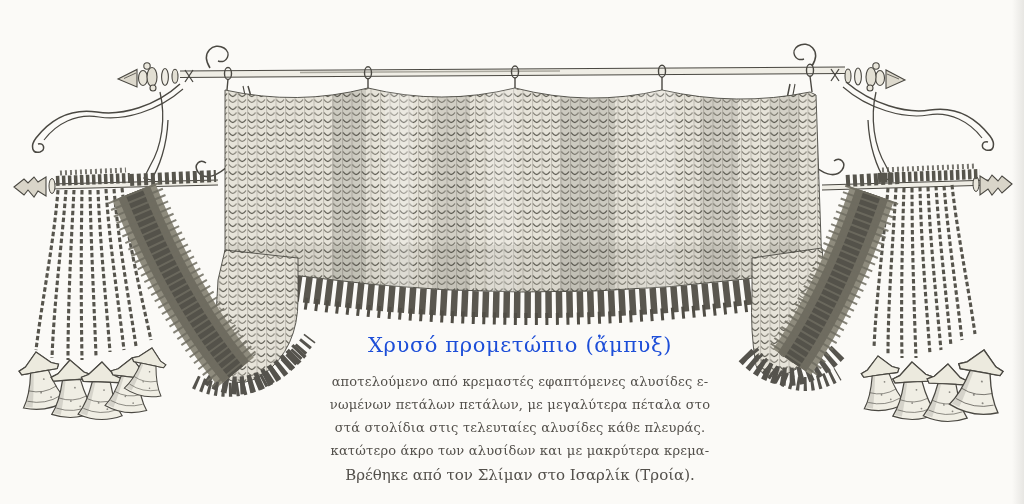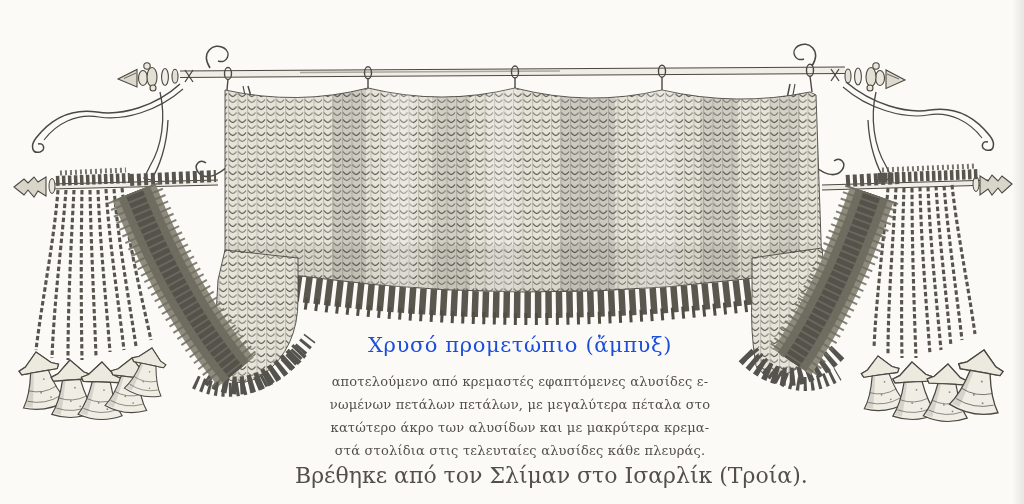--- a/index.html
+++ b/index.html
@@ -15,21 +15,21 @@
     color:#53504b;text-align:center;
   }
   .caption .title{
     font-size:21px;letter-spacing:.6px;margin:0 0 13px 0;font-weight:normal;
     color:#1d4ed8;
   }
   .caption .line{
     font-size:13px;line-height:23px;letter-spacing:.2px;white-space:nowrap;
   }
   .caption .footer{
-    font-size:22px;line-height:23px;margin-top:2px;white-space:nowrap;
+    font-size:15px;line-height:23px;margin-top:2px;white-space:nowrap;
   }
   .scan-edge{
     position:absolute;top:0;right:0;width:12px;height:504px;
     background:linear-gradient(to left, rgba(60,58,52,.10), rgba(60,58,52,0));
     pointer-events:none;
   }
 </style>
 </head>
 <body>
 
@@ -219,19 +219,19 @@
       <path d="M872,194 C852,252 826,312 792,362" stroke="#54524a" stroke-width="18"></path>
       <path d="M872,194 C852,252 826,312 792,362" stroke="#6f6c60" stroke-width="56" stroke-dasharray="2 5" opacity="0.85"></path>
       <path d="M752,352 Q790,402 838,374" stroke="#55534d" stroke-width="14" stroke-dasharray="3 4"></path>
     </g>
   </svg>
 
   <div class="caption">
     <div class="title">Χρυσό προμετώπιο (ἄμπυξ)</div>
     <div class="line">αποτελούμενο από κρεμαστές εφαπτόμενες αλυσίδες ε-</div>
     <div class="line">νωμένων πετάλων πετάλων, με μεγαλύτερα πέταλα στο</div>
+    <div class="line">στά στολίδια στις τελευταίες αλυσίδες κάθε πλευράς.</div>
     <div class="line">κατώτερο άκρο των αλυσίδων και με μακρύτερα κρεμα-</div>
-    <div class="line">στά στολίδια στις τελευταίες αλυσίδες κάθε πλευράς.</div>
     <div class="footer">Βρέθηκε από τον Σλίμαν στο Ισαρλίκ (Τροία).</div>
   </div>
 
   <div class="scan-edge"></div>
 </div>
 
 </body></html>

